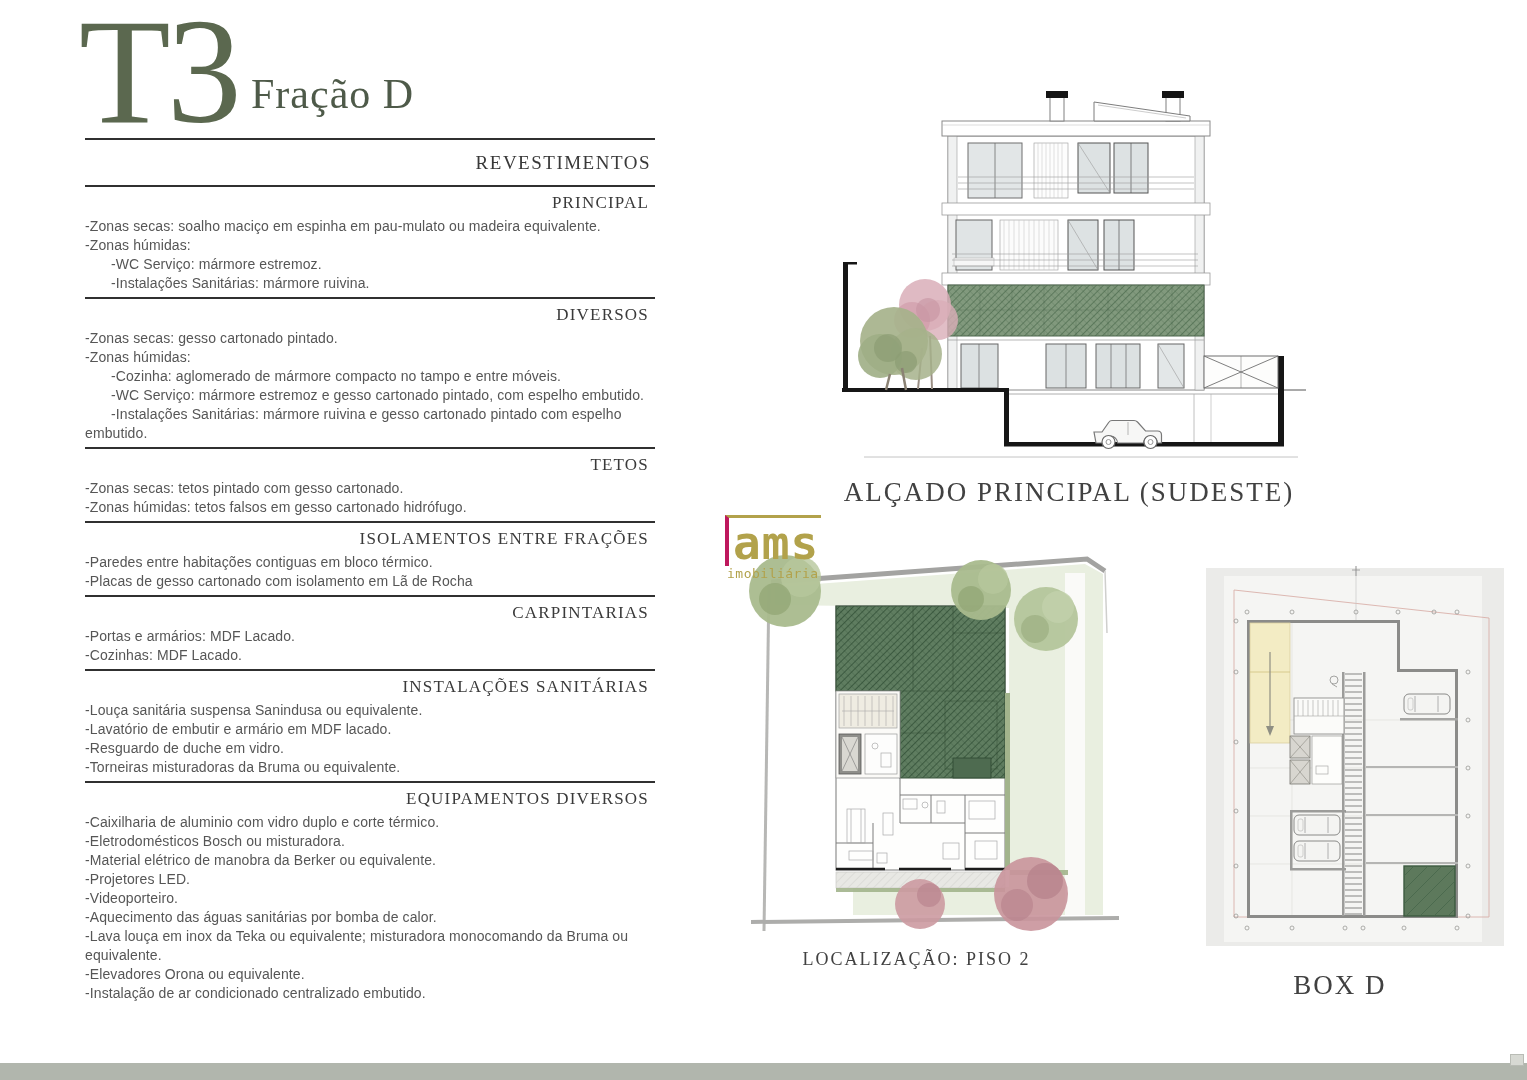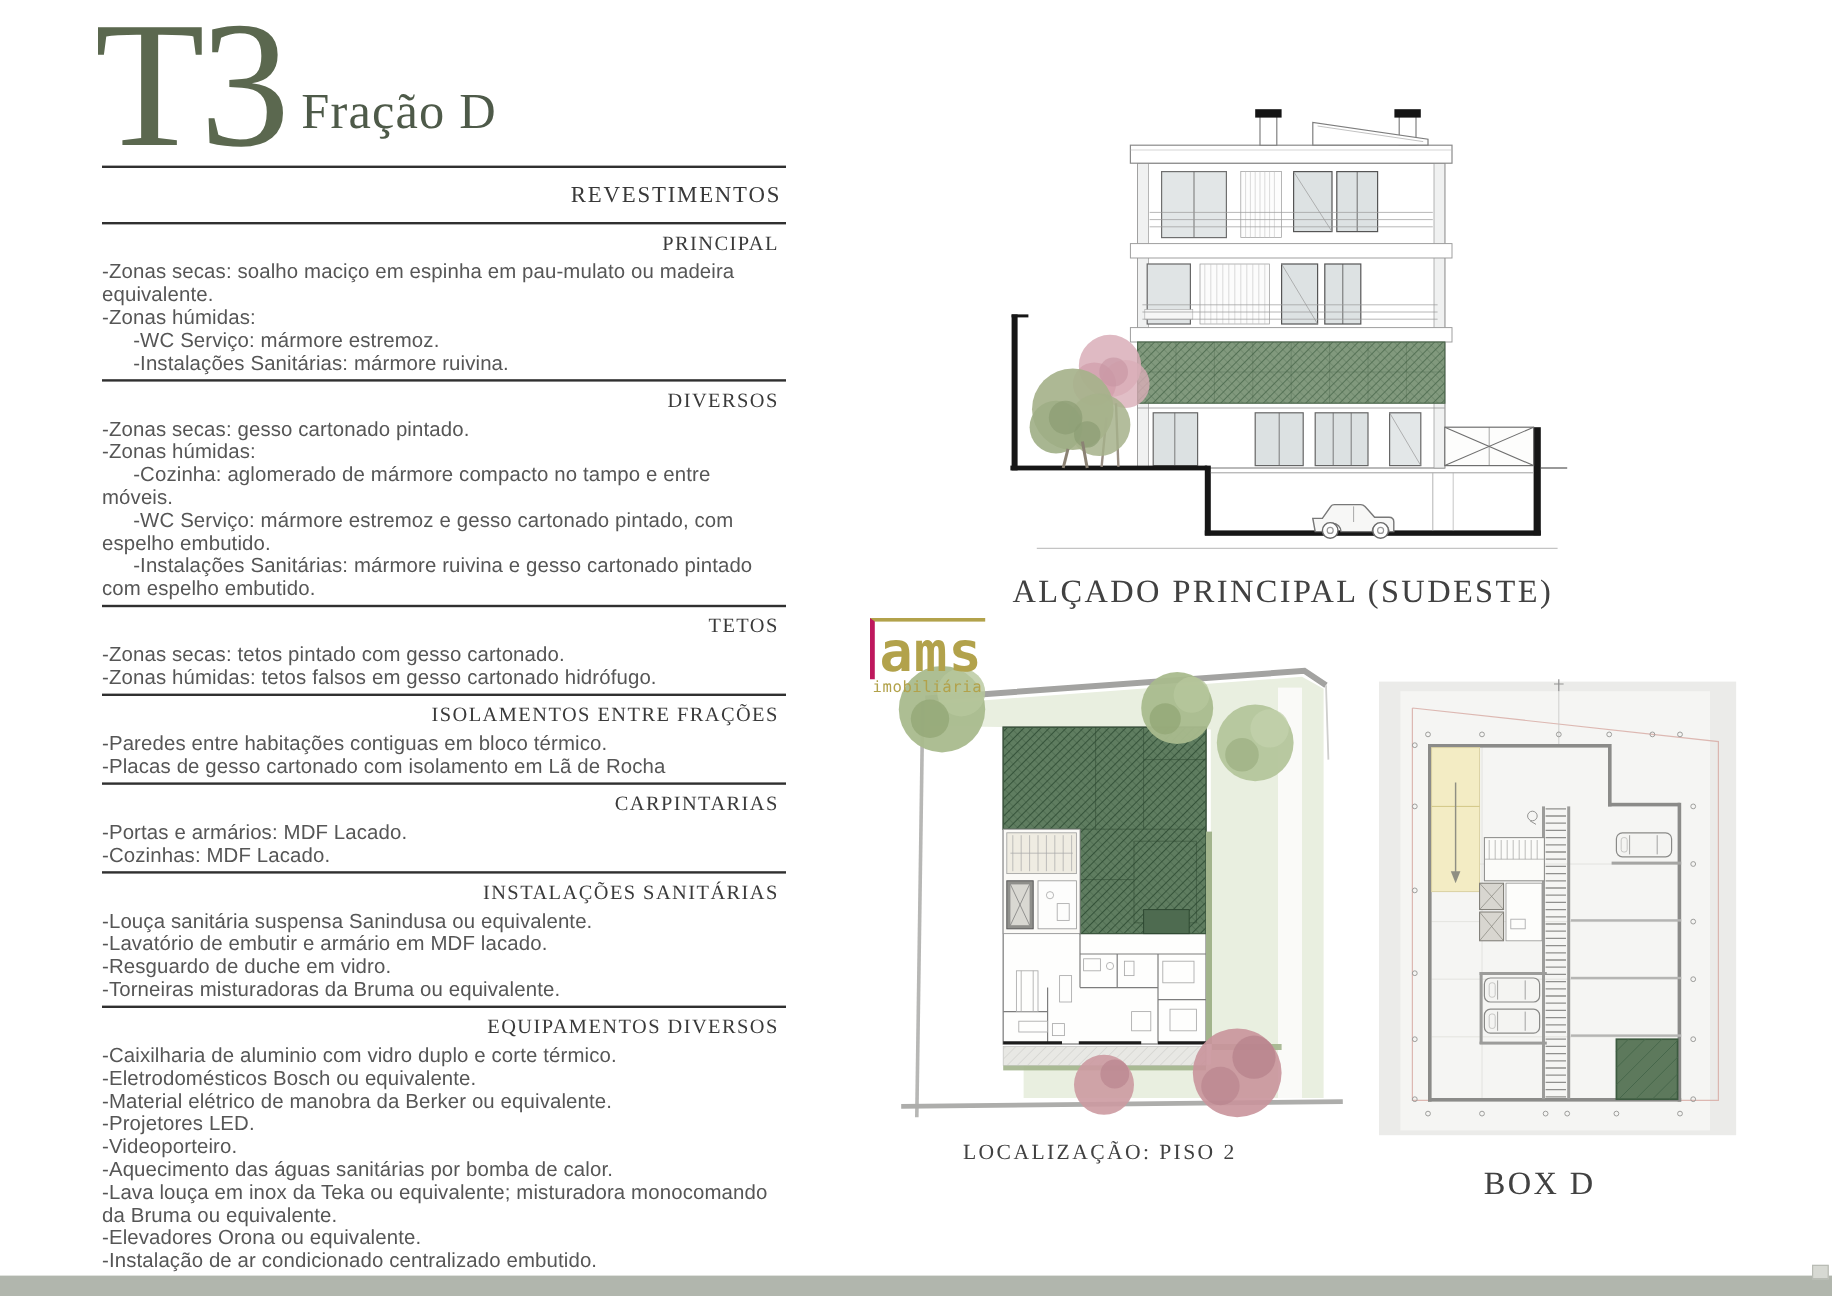--- a/index.html
+++ b/index.html
@@ -10,30 +10,30 @@
   .brandrow{position:relative;height:112px;}
   .t3{position:absolute;left:-6px;top:-30px;font-size:150px;line-height:150px;
       color:#5b684f;letter-spacing:-4px;z-index:2;}
   .fracao{position:absolute;left:166px;top:44px;font-size:42px;color:#4e5a49;letter-spacing:1px;}
   hr.rule{border:0;border-top:2.5px solid #303030;margin:0;position:relative;z-index:1;}
   .rev-head{text-align:right;font-size:19px;letter-spacing:1.5px;color:#393939;
             padding:12px 4px 11px 0;}
   .spec-h{margin:0;text-align:right;font-size:17px;font-weight:normal;letter-spacing:1.2px;
           color:#3a3a3a;padding:6px 6px 4px 0;}
   .items{padding:0 0 4px 0;}
-  .items p{margin:0;font-family:"Liberation Sans",sans-serif;font-size:17px;
+  .items p{margin:0;font-family:"Liberation Sans",sans-serif;font-size:14px;
            line-height:19px;color:#565656;letter-spacing:.1px;}
   .items p.ind{text-indent:26px;}
   .gap12{margin-top:12px;}
   .gap7{margin-top:7px;}
   
   figure{margin:0;padding:0;position:absolute;}
   .fig-elev{left:828px;top:58px;width:482px;}
   .fig-site{left:713px;top:513px;width:407px;}
-  .fig-boxd{left:1149px;top:560px;width:268px;}
+  .fig-boxd{left:1206px;top:560px;width:268px;}
   figcaption{font-family:"Liberation Serif",serif;color:#414141;text-align:center;
              letter-spacing:2px;}
   .fig-elev figcaption{font-size:27px;margin-top:10px;}
   .fig-site figcaption{font-size:18px;margin-top:12px;}
   .fig-boxd figcaption{font-size:27px;margin-top:16px;}
   
   .wm{position:absolute;left:12px;top:2px;color:#b2a24b;line-height:1;z-index:5;}
   .wm .wm1{font-family:"DejaVu Sans Mono",monospace;font-weight:bold;font-size:46px;
            letter-spacing:1px;border-left:4px solid #be185d;border-top:3px solid #b2a24b;
            padding:2px 2px 0 4px;}
@@ -116,21 +116,21 @@
         <p>-Resguardo de duche em vidro.</p>
         <p>-Torneiras misturadoras da Bruma ou equivalente.</p>
       </div>
     </section>
     <hr class="rule gap7">
 
     <section>
       <h3 class="spec-h">EQUIPAMENTOS DIVERSOS</h3>
       <div class="items">
         <p>-Caixilharia de aluminio com vidro duplo e corte térmico.</p>
-        <p>-Eletrodomésticos Bosch ou equivalente.</p>
+        <p>-Eletrodomésticos Bosch ou misturadora.</p>
         <p>-Material elétrico de manobra da Berker ou equivalente.</p>
         <p>-Projetores LED.</p>
         <p>-Videoporteiro.</p>
         <p>-Aquecimento das águas sanitárias por bomba de calor.</p>
         <p>-Lava louça em inox da Teka ou equivalente; misturadora monocomando da Bruma ou equivalente.</p>
         <p>-Elevadores Orona ou equivalente.</p>
         <p>-Instalação de ar condicionado centralizado embutido.</p>
       </div>
     </section>
   </div>

